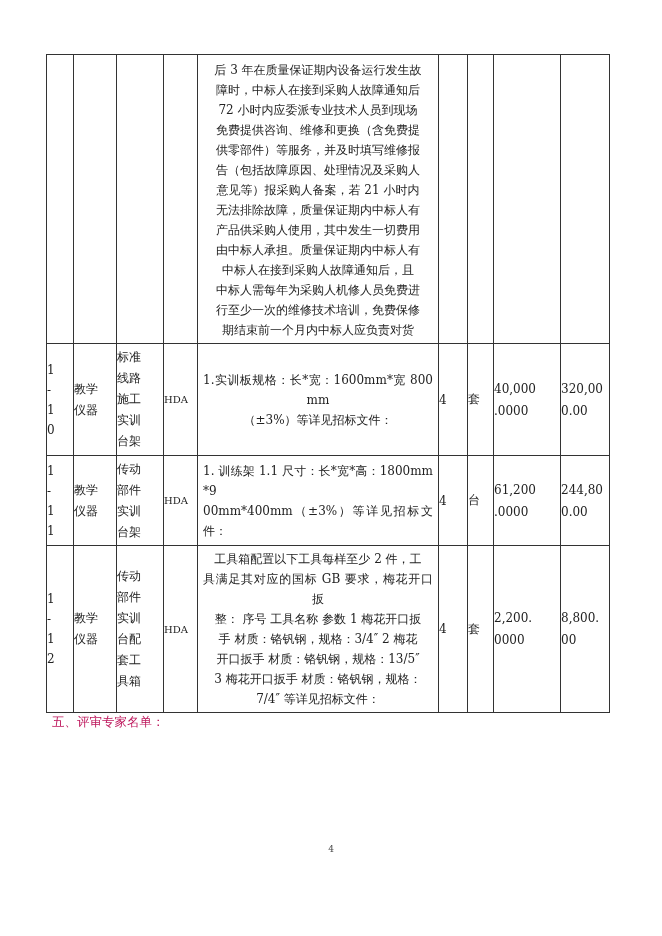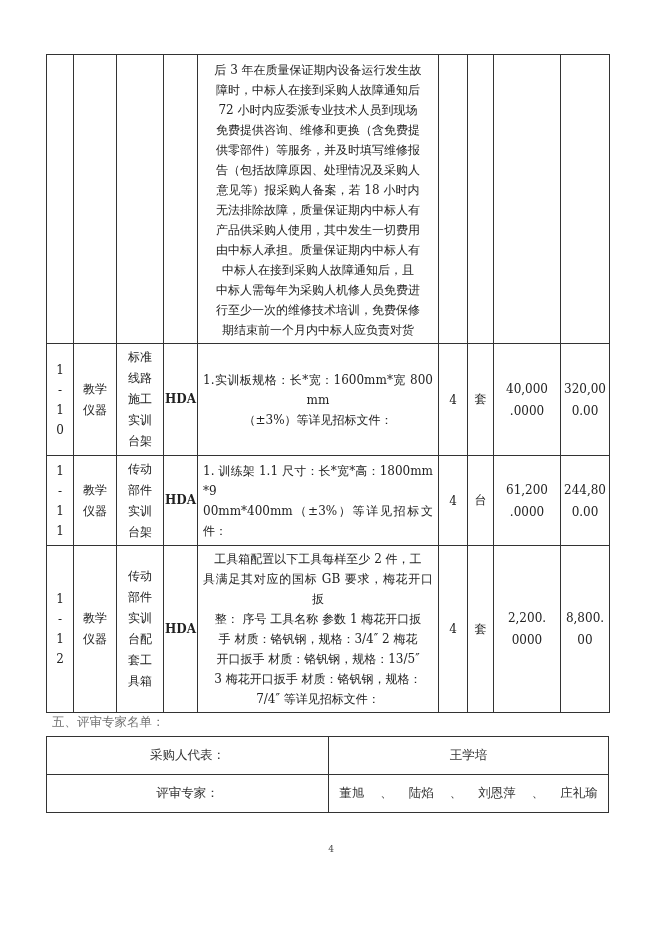--- a/index.html
+++ b/index.html
@@ -11,43 +11,43 @@
   .page { position: absolute; left: 0; top: 0; width: 662px; height: 936px; }
 
   table.items {
     position: absolute; left: 46px; top: 54px;
     border-collapse: collapse;
     table-layout: fixed;
     width: 563px;
   }
   table.items td {
     border: 1.2px solid #333;
-    text-align: center;
+    text-align: left;
     vertical-align: middle;
     font-size: 12px;
     line-height: 19px;
     padding: 0;
     word-break: break-all;
   }
   table.items td.desc {
     text-align: justify;
     text-align-last: center;
     padding: 3px 5px;
     font-size: 12px;
     line-height: 20px;
   }
   table.items td.desc.cont { text-align-last: center; padding-top: 4px; padding-bottom: 2px; }
-  table.items td.code { font-size: 12px; font-weight: bold; }
+  table.items td.code { font-size: 10px; }
   table.items td.num { font-size: 12px; line-height: 22px; }
   .vertical-id span { display: block; line-height: 20px; font-size: 12px; }
   .stack span { display: block; line-height: 21px; }
 
   .section-title {
     position: absolute; left: 52px; top: 714px;
-    font-size: 12.5px; color: #737373;
+    font-size: 12.5px; color: #be185d;
   }
 
   table.experts {
     position: absolute; left: 46px; top: 736px;
     border-collapse: collapse; table-layout: fixed;
     width: 562px;
   }
   table.experts td {
     border: 1.2px solid #333;
     height: 35px;
@@ -84,21 +84,21 @@
       <td></td>
       <td></td>
       <td></td>
       <td class="desc cont">
         <div>后 3 年在质量保证期内设备运行发生故</div>
         <div>障时，中标人在接到采购人故障通知后</div>
         <div> 72  小时内应委派专业技术人员到现场</div>
         <div>免费提供咨询、维修和更换（含免费提</div>
         <div>供零部件）等服务，并及时填写维修报</div>
         <div>告（包括故障原因、处理情况及采购人</div>
-        <div>意见等）报采购人备案，若 18 小时内</div>
+        <div>意见等）报采购人备案，若 21 小时内</div>
         <div>无法排除故障，质量保证期内中标人有</div>
         <div>产品供采购人使用，其中发生一切费用</div>
         <div>由中标人承担。质量保证期内中标人有</div>
         <div>中标人在接到采购人故障通知后，且</div>
         <div>中标人需每年为采购人机修人员免费进</div>
         <div>行至少一次的维修技术培训，免费保修</div>
         <div>期结束前一个月内中标人应负责对货</div>
       </td>
       <td></td>
       <td></td>
@@ -213,39 +213,15 @@
       <td class="num">
         <div>8,800.</div>
         <div>00</div>
       </td>
     </tr>
   </tbody>
     </table>
 
   <div class="section-title">五、评审专家名单：</div>
 
-  <table class="experts">
-    <colgroup>
-      <col style="width:282px">
-      <col style="width:280px">
-    </colgroup>
-    <tbody>
-        <tr>
-      <td>采购人代表：</td>
-      <td>王学培</td>
-    </tr>
-    <tr>
-      <td>评审专家：</td>
-      <td class="expert-names">
-        <span>董旭</span>
-        <span>、</span>
-        <span>陆焰</span>
-        <span>、</span>
-        <span>刘恩萍</span>
-        <span>、</span>
-        <span>庄礼瑜</span>
-      </td>
-    </tr>
-  </tbody>
-    </table>
 
   <div class="page-num">4</div>
 </div>
 
 </body></html>

